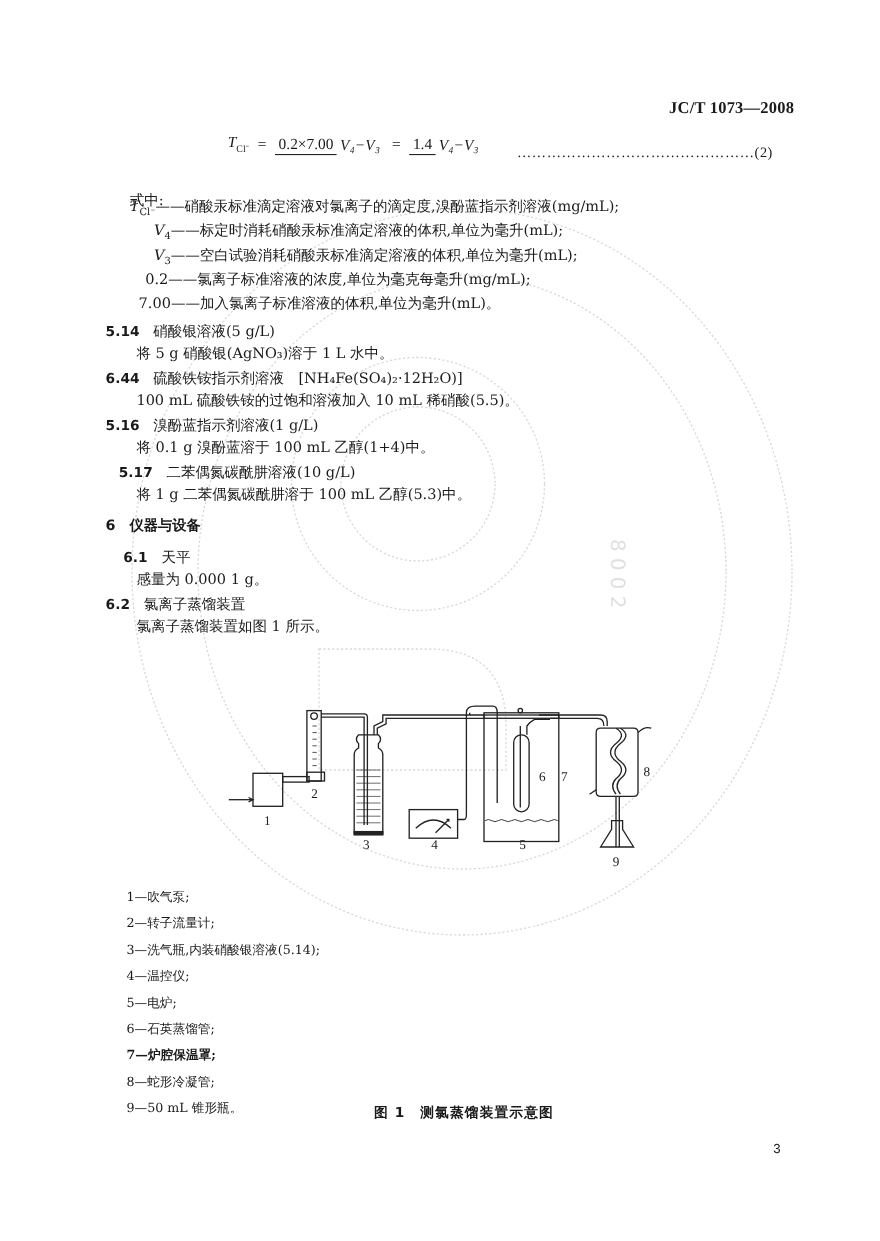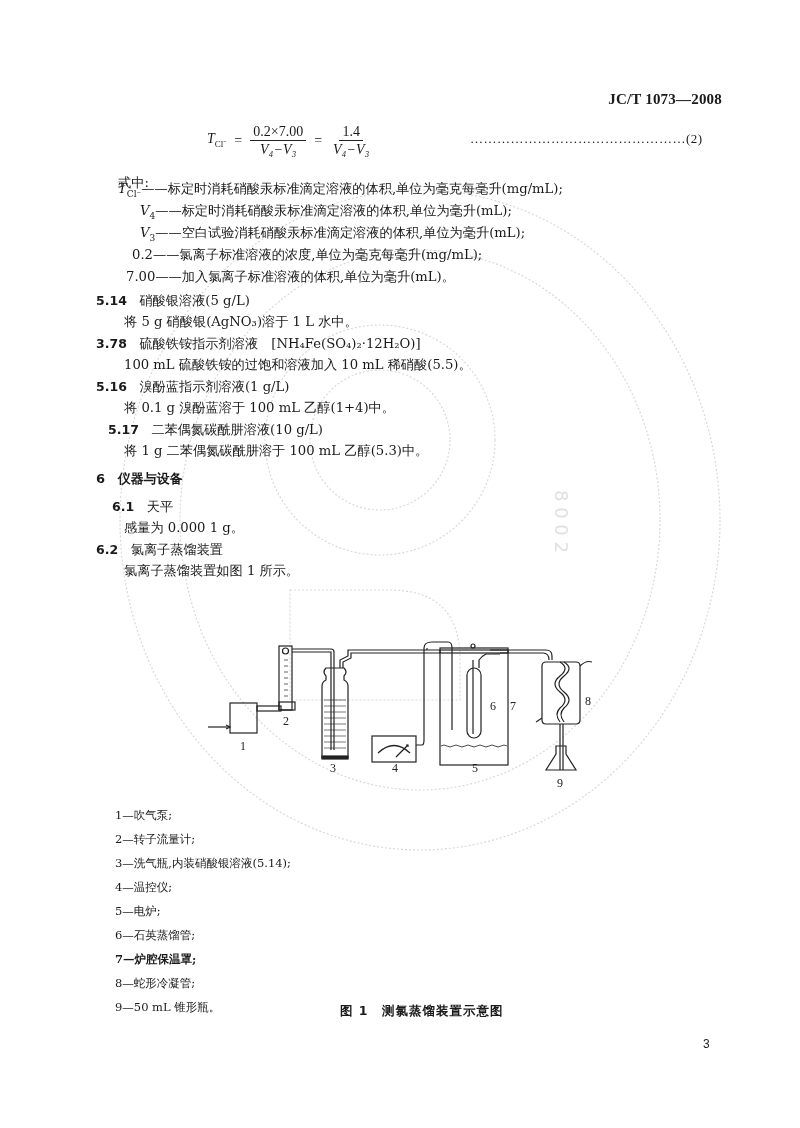--- a/index.html
+++ b/index.html
@@ -8,21 +8,21 @@
     font-family: "DejaVu Serif", "Liberation Serif", serif;
     color: #1a1a1a;
   }
   .abs { position: absolute; white-space: nowrap; }
   .header {
     right: 78px; top: 91px; font-family: "Liberation Serif", serif;
     font-weight: bold; font-size: 15px; letter-spacing: 0.2px;
   }
   .formula { left: 207px; top: 123px; font-size: 14px; font-family: Liberation Serif, serif; }
   .formula .row { display: flex; align-items: center; gap: 8px; }
-  .frac { display: inline-flex; flex-direction: column; align-items: center; font-size: 14px; line-height: 17px; }
+  .frac { display: inline-flex; align-items: center; font-size: 14px; line-height: 17px; }
   .frac .num { border-bottom: 1px solid #222; padding: 0 3px; }
   .frac .den { padding: 0 3px; font-style: italic; }
   .it { font-style: italic; }
   sub { font-size: 9px; }
   .eqnum { left: 470px; top: 131px; font-size: 13px; letter-spacing: 0.5px; font-family: "Liberation Serif", serif; }
   .txt { font-size: 13.2px; line-height: 21px; }
   .sec { font-family: "DejaVu Sans", sans-serif; font-weight: bold; font-size: 12.5px; }
   .sec-title { font-family: "DejaVu Sans", sans-serif; font-weight: bold; font-size: 13px; }
   .legend { left: 115px; font-size: 11.5px; }
   .caption { left: 340px; top: 1003px; font-family: "DejaVu Sans", sans-serif; font-weight: bold; font-size: 12.5px; letter-spacing: 1px; }
@@ -61,42 +61,42 @@
       <span class="num">1.4</span>
       <span class="den">V₄−V₃</span>
     </span>
   </div>
 </div>
 <div class="abs eqnum">…………………………………………(2)</div>
 
 <div class="abs txt" style="left:118px; top:172px;text-align:right;">式中:</div>
 
 <div class="abs txt" style="left:118px; top:178px;">
-  <span class="it">T</span><sub>Cl⁻</sub><span>——</span><span>标定时消耗硝酸汞标准滴定溶液的体积,单位为毫克每毫升(mg/mL);</span>
+  <span class="it">T</span><sub>Cl⁻</sub><span>——</span><span>硝酸汞标准滴定溶液对氯离子的滴定度,溴酚蓝指示剂溶液(mg/mL);</span>
 </div>
 <div class="abs txt" style="left:140px; top:200px;">
   <span class="it">V</span><sub>4</sub><span>——</span><span>标定时消耗硝酸汞标准滴定溶液的体积,单位为毫升(mL);</span>
 </div>
 <div class="abs txt" style="left:140px; top:222px;">
   <span class="it">V</span><sub>3</sub><span>——</span><span>空白试验消耗硝酸汞标准滴定溶液的体积,单位为毫升(mL);</span>
 </div>
 <div class="abs txt" style="left:132px; top:244px;">
   <span>0.2</span><span>——</span><span>氯离子标准溶液的浓度,单位为毫克每毫升(mg/mL);</span>
 </div>
 <div class="abs txt" style="left:126px; top:266px;">
   <span>7.00</span><span>——</span><span>加入氯离子标准溶液的体积,单位为毫升(mL)。</span>
 </div>
 
 <div class="abs txt" style="left:96px; top:290px;">
   <span class="sec">5.14</span>&nbsp;&nbsp;&nbsp;<span>硝酸银溶液(5 g/L)</span>
 </div>
 <div class="abs txt" style="left:124px; top:311px;">将 5 g 硝酸银(AgNO₃)溶于 1 L 水中。</div>
 
 <div class="abs txt" style="left:96px; top:333px;">
-  <span class="sec">3.78</span>&nbsp;&nbsp;&nbsp;<span>硫酸铁铵指示剂溶液　[NH₄Fe(SO₄)₂·12H₂O)]</span>
+  <span class="sec">6.44</span>&nbsp;&nbsp;&nbsp;<span>硫酸铁铵指示剂溶液　[NH₄Fe(SO₄)₂·12H₂O)]</span>
 </div>
 <div class="abs txt" style="left:124px; top:354px;">100 mL 硫酸铁铵的过饱和溶液加入 10 mL 稀硝酸(5.5)。</div>
 
 <div class="abs txt" style="left:96px; top:376px;">
   <span class="sec">5.16</span>&nbsp;&nbsp;&nbsp;<span>溴酚蓝指示剂溶液(1 g/L)</span>
 </div>
 <div class="abs txt" style="left:124px; top:397px;">将 0.1 g 溴酚蓝溶于 100 mL 乙醇(1+4)中。</div>
 
 <div class="abs txt" style="left:108px; top:419px;">
   <span class="sec">5.17</span>&nbsp;&nbsp;&nbsp;<span>二苯偶氮碳酰肼溶液(10 g/L)</span>

